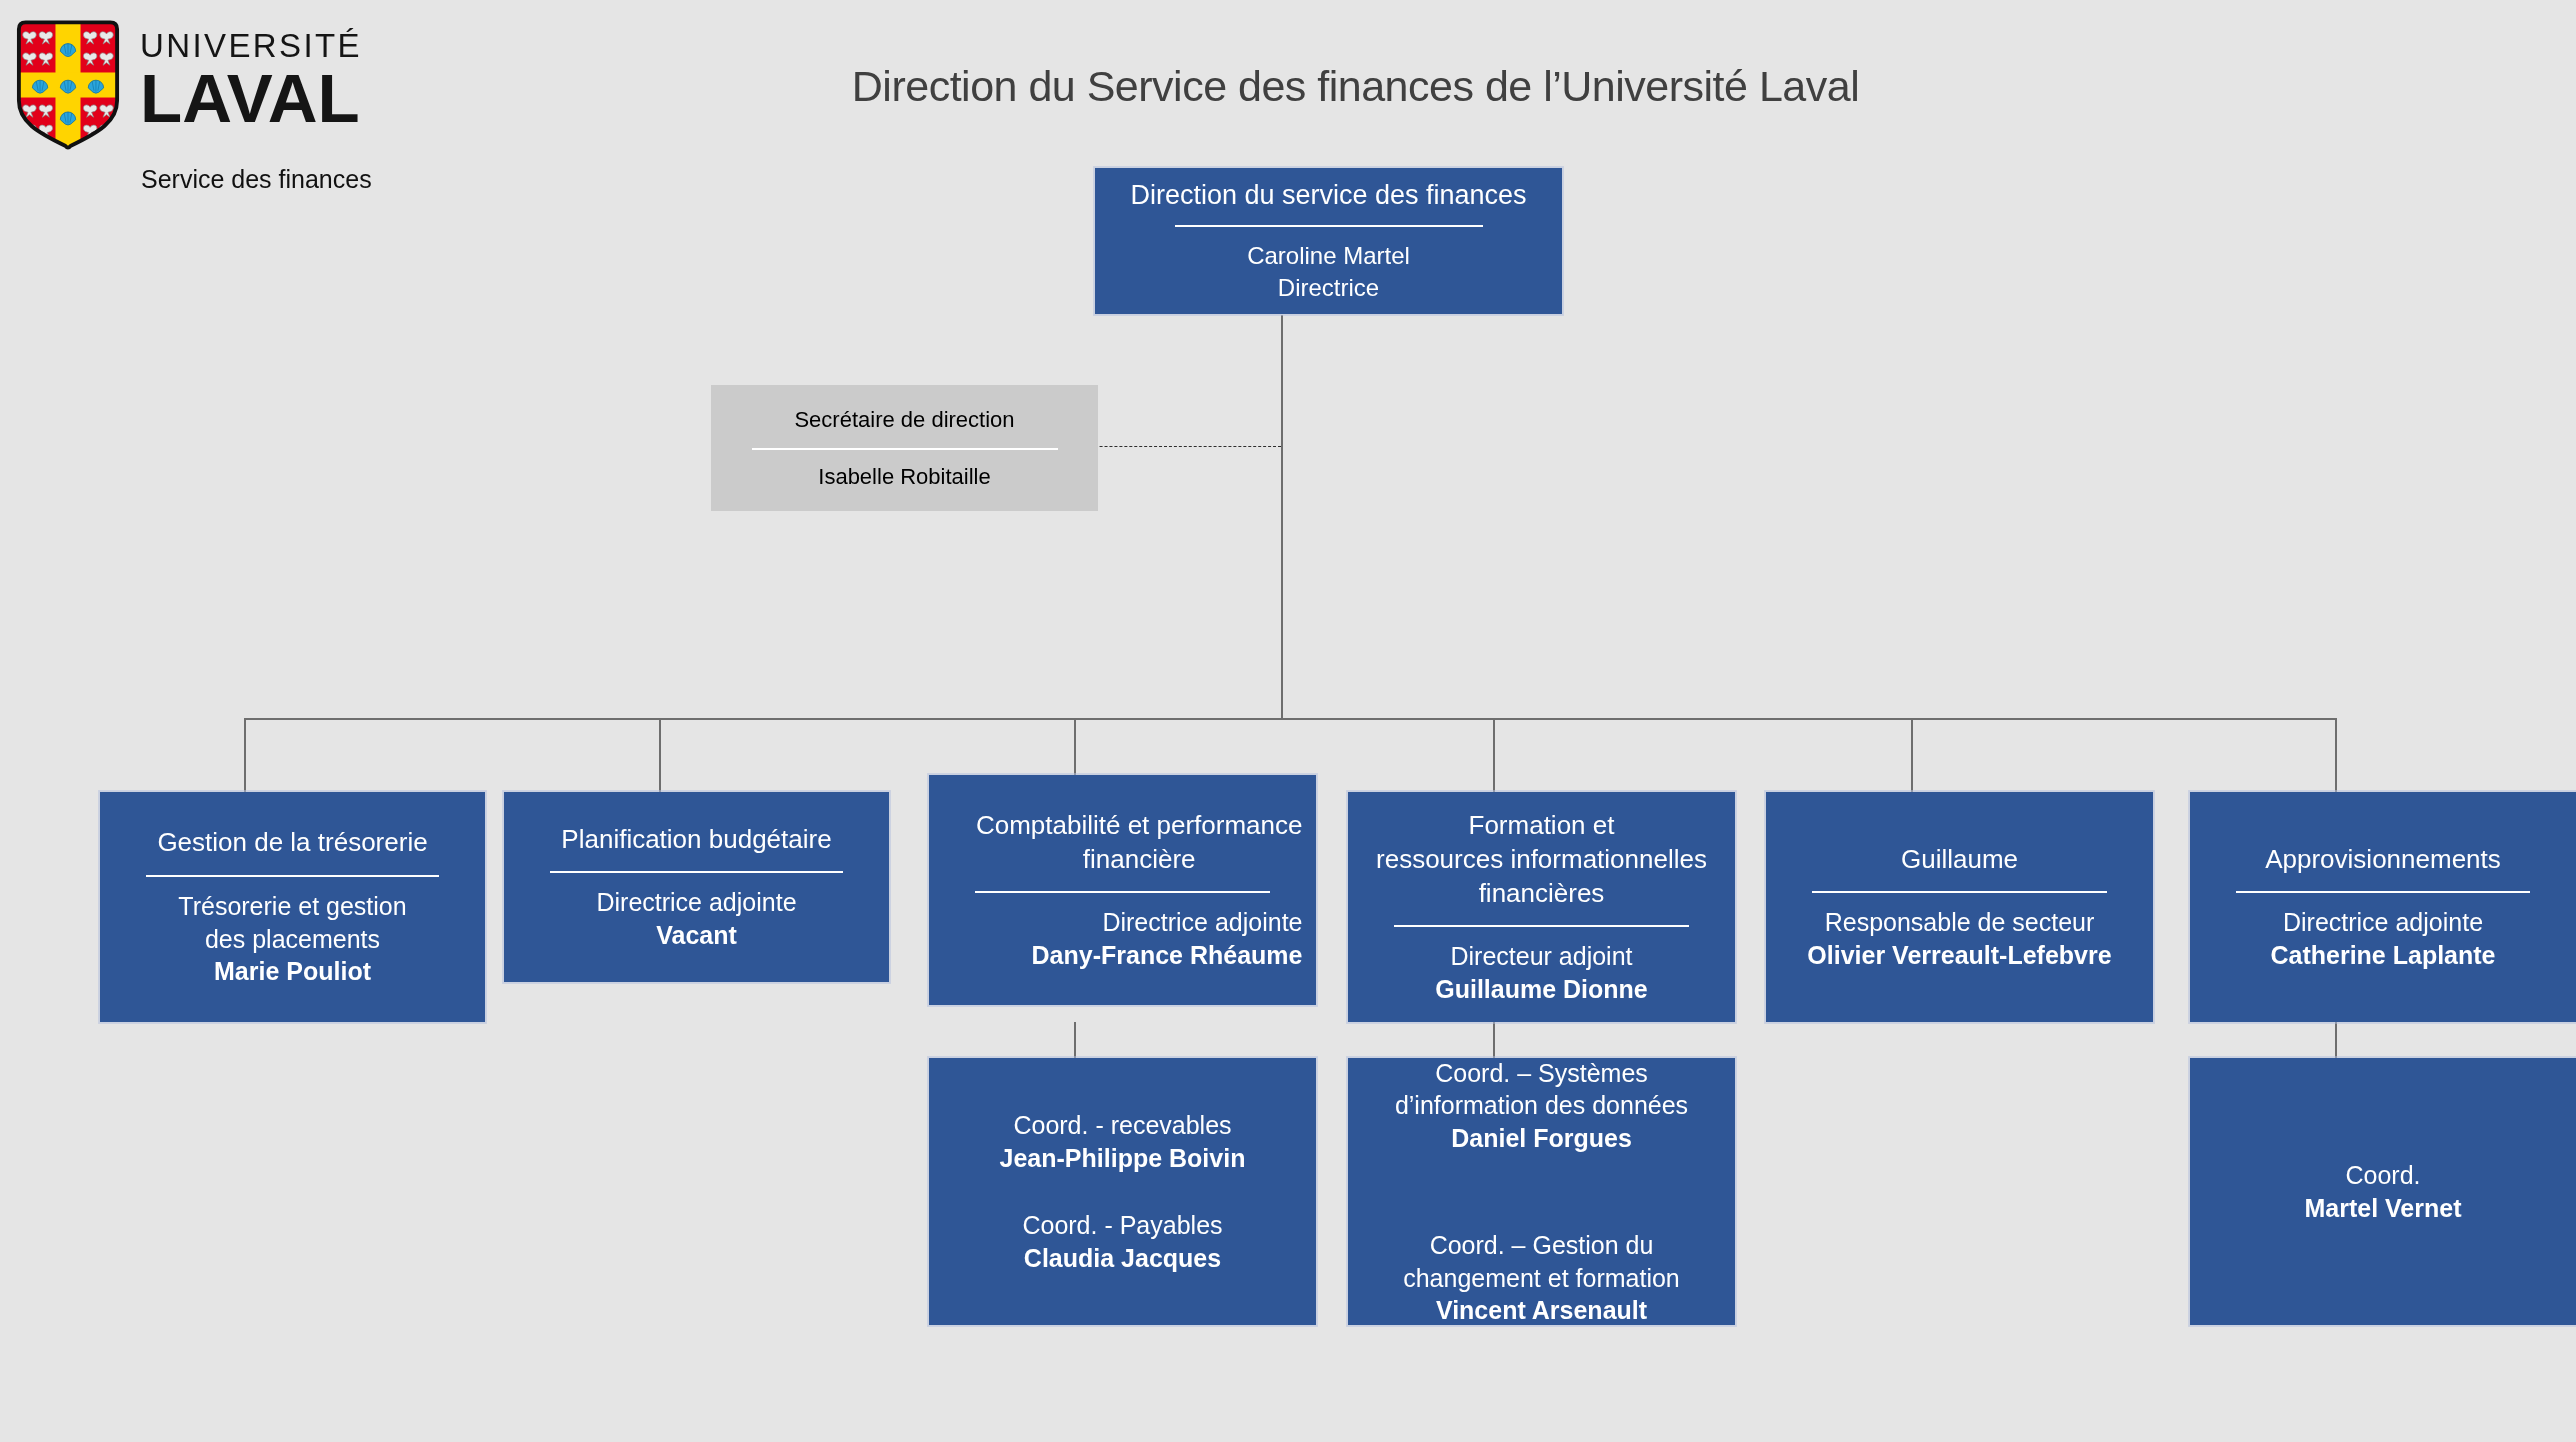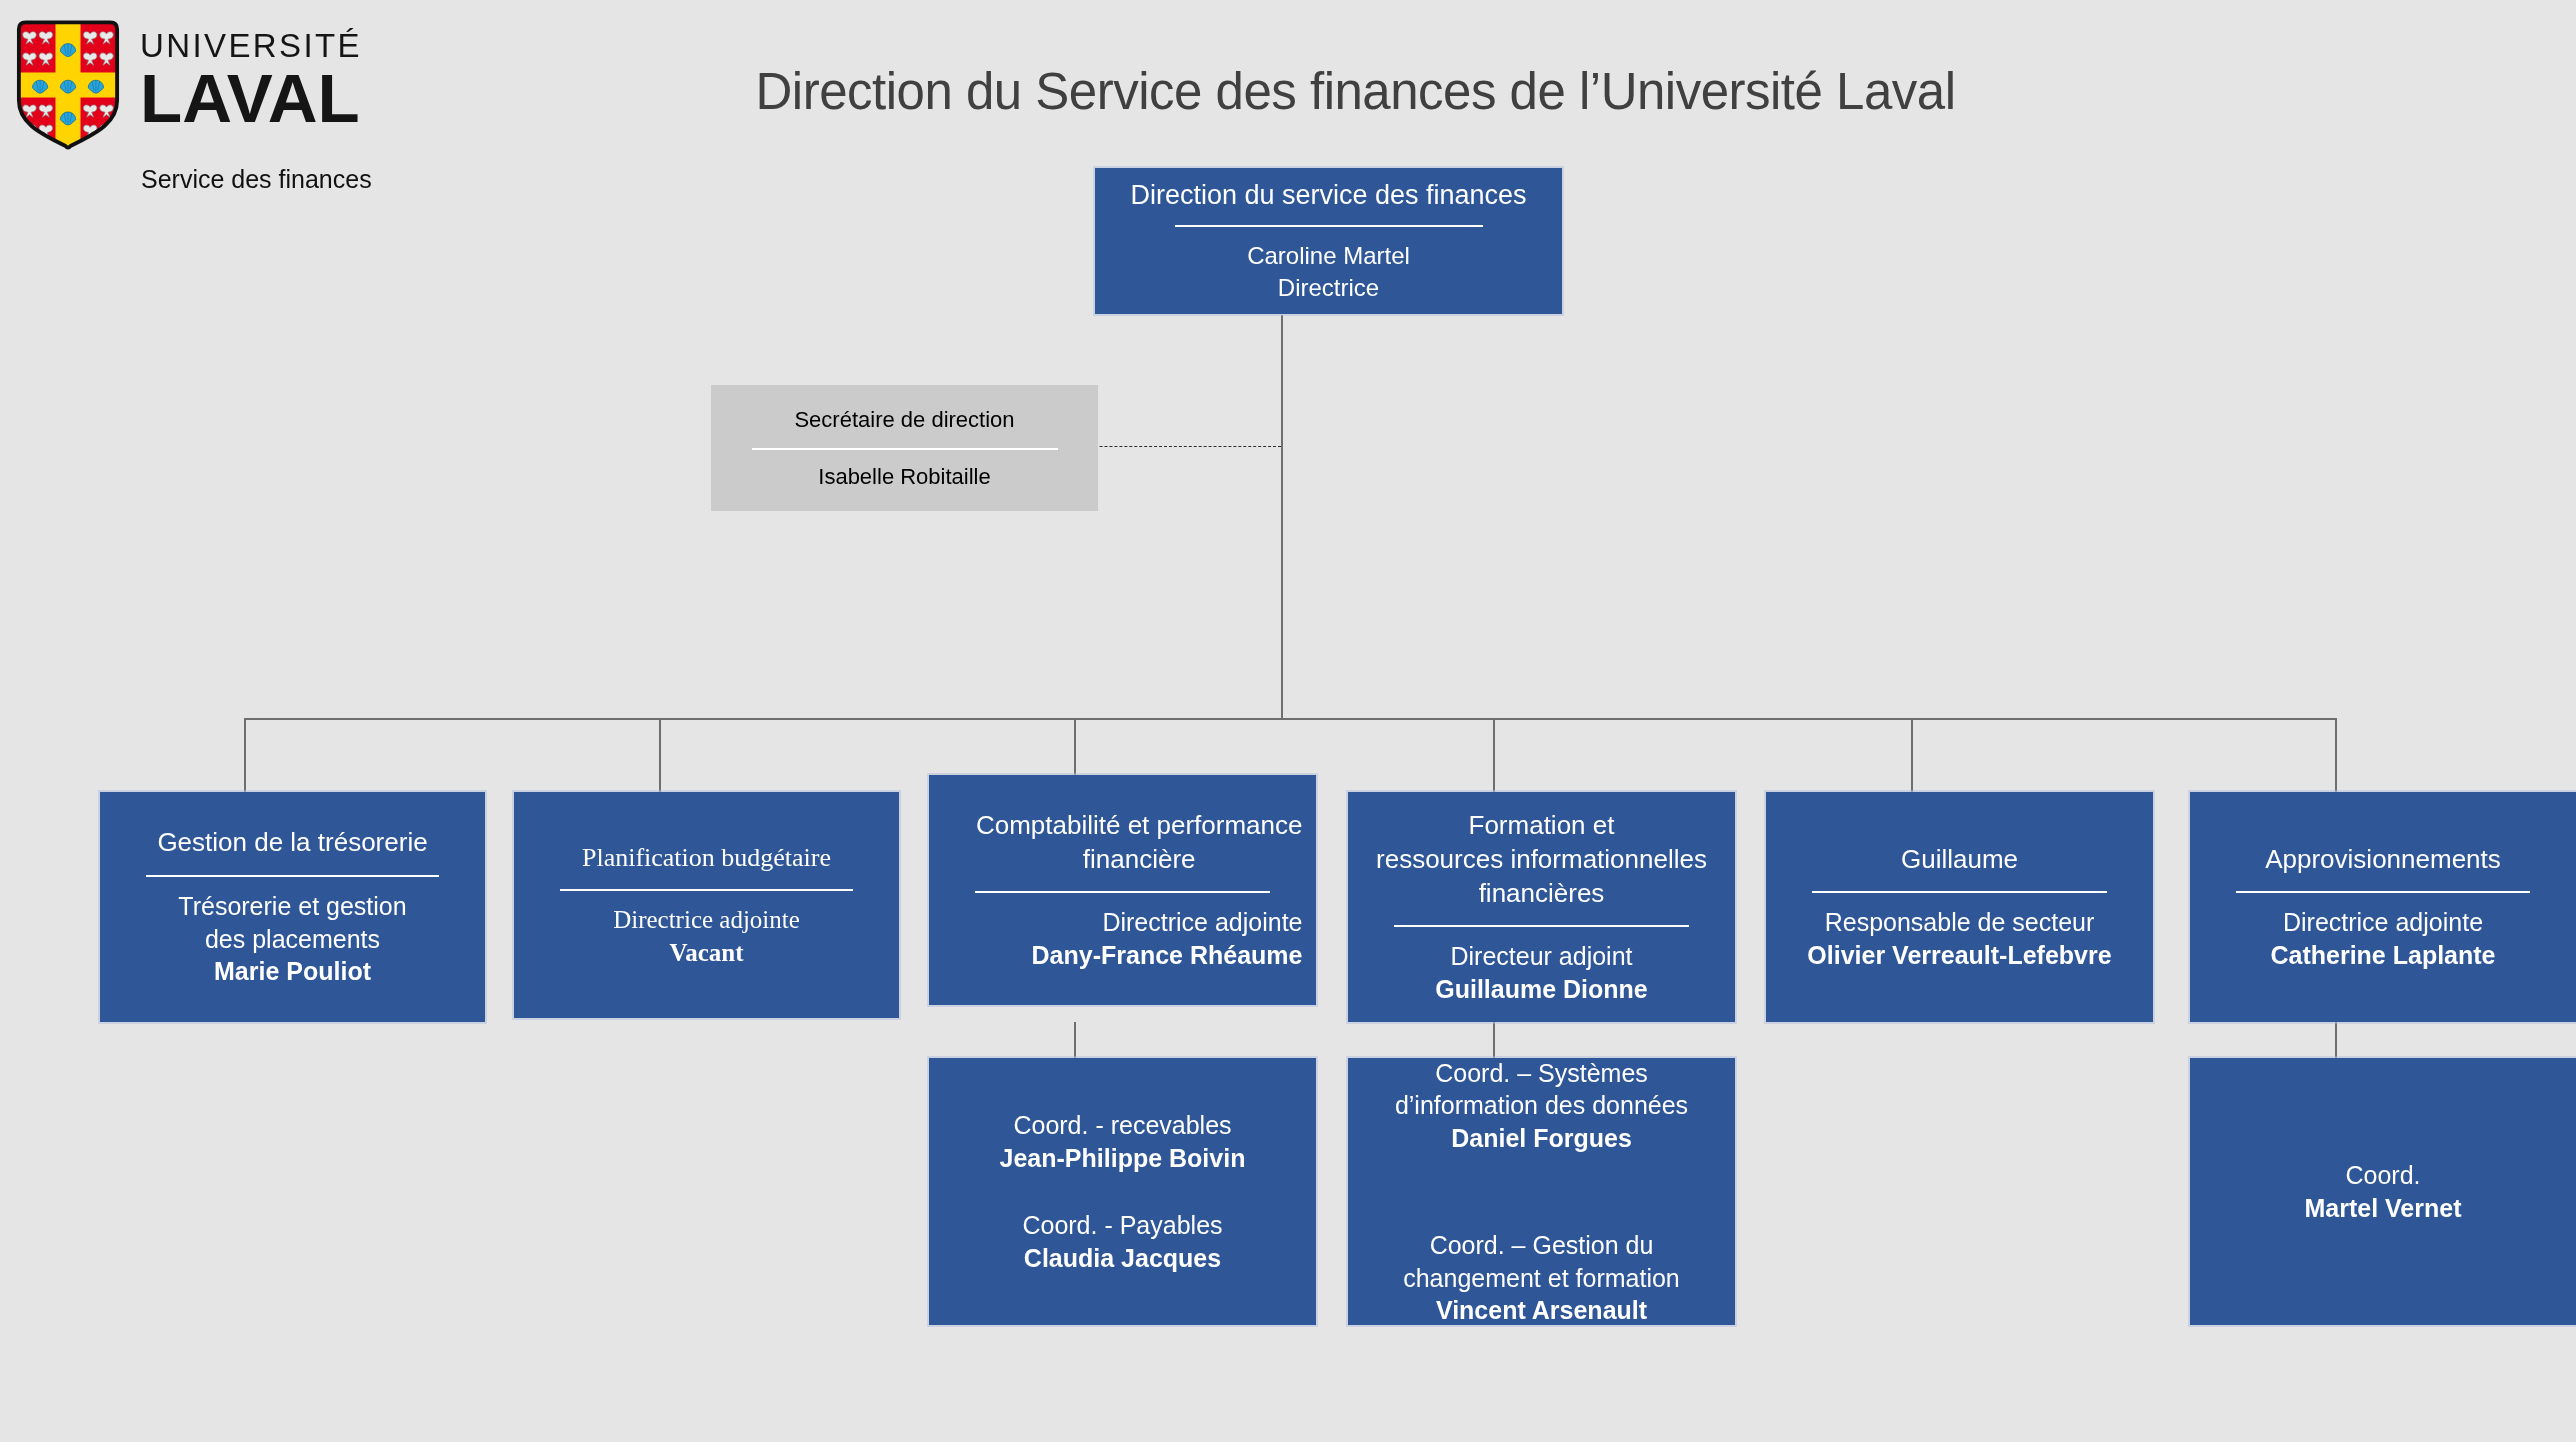--- a/index.html
+++ b/index.html
@@ -14,21 +14,21 @@
   body{font-family:"Liberation Sans", sans-serif;}
   .page{position:relative;width:2576px;height:1443px;background:#e5e5e5;overflow:hidden;}
 
   
   .crest{position:absolute;left:16.4px;top:19px;width:104px;height:132px;}
   .wordmark{position:absolute;left:140px;top:29px;color:#151515;line-height:1;}
   .wordmark .u{font-size:33px;letter-spacing:2.4px;font-weight:normal;}
   .wordmark .l{font-size:69px;font-weight:bold;letter-spacing:0px;margin-top:1.9px;}
   .dept{position:absolute;left:141px;top:165px;font-size:25px;color:#111;}
   .page-title{position:absolute;left:0;top:62px;width:2576px;padding-left:135px;box-sizing:border-box;
-    text-align:center;font-size:51px;color:var(--heading-gray);letter-spacing:-0.5px;}
+    text-align:center;font-size:43px;color:var(--heading-gray);letter-spacing:-0.5px;}
 
   
   .vline,.stub{position:absolute;width:1.9px;background:var(--connector-gray);}
   .hline{position:absolute;height:1.9px;background:var(--connector-gray);}
   .dash{position:absolute;height:0;border-top:1.9px dashed #2e2e2e;}
 
   
   .box{position:absolute;background:var(--box-blue);color:#fff;display:flex;flex-direction:column;
     justify-content:center;align-items:center;text-align:center;box-sizing:border-box;
     box-shadow:0 0 0 1.9px rgba(178,192,220,.55);padding:9.6px 13.5px;margin-left:47px;}
@@ -131,21 +131,21 @@
   </div>
 
   <div class="box" style="left:53px;top:792px;width:385px;height:230px;">
     <div class="bt">Gestion de la trésorerie</div>
     <div class="sep"></div>
     <div class="role">Trésorerie et gestion
 des placements</div>
     <div class="name">Marie Pouliot</div>
   </div>
 
-  <div class="box" style="left:467px;top:792px;width:385px;height:226px;font-family:Liberation Serif, serif;">
+  <div class="box" style="left:457px;top:792px;width:385px;height:190px;">
     <div class="bt">Planification budgétaire</div>
     <div class="sep"></div>
     <div class="role">Directrice adjointe</div>
     <div class="name">Vacant</div>
   </div>
 
   <div class="box" style="left:882px;top:775px;width:387px;height:230px;align-items:flex-end;">
     <div class="bt">Comptabilité et performance
 financière</div>
     <div class="sep"></div>

